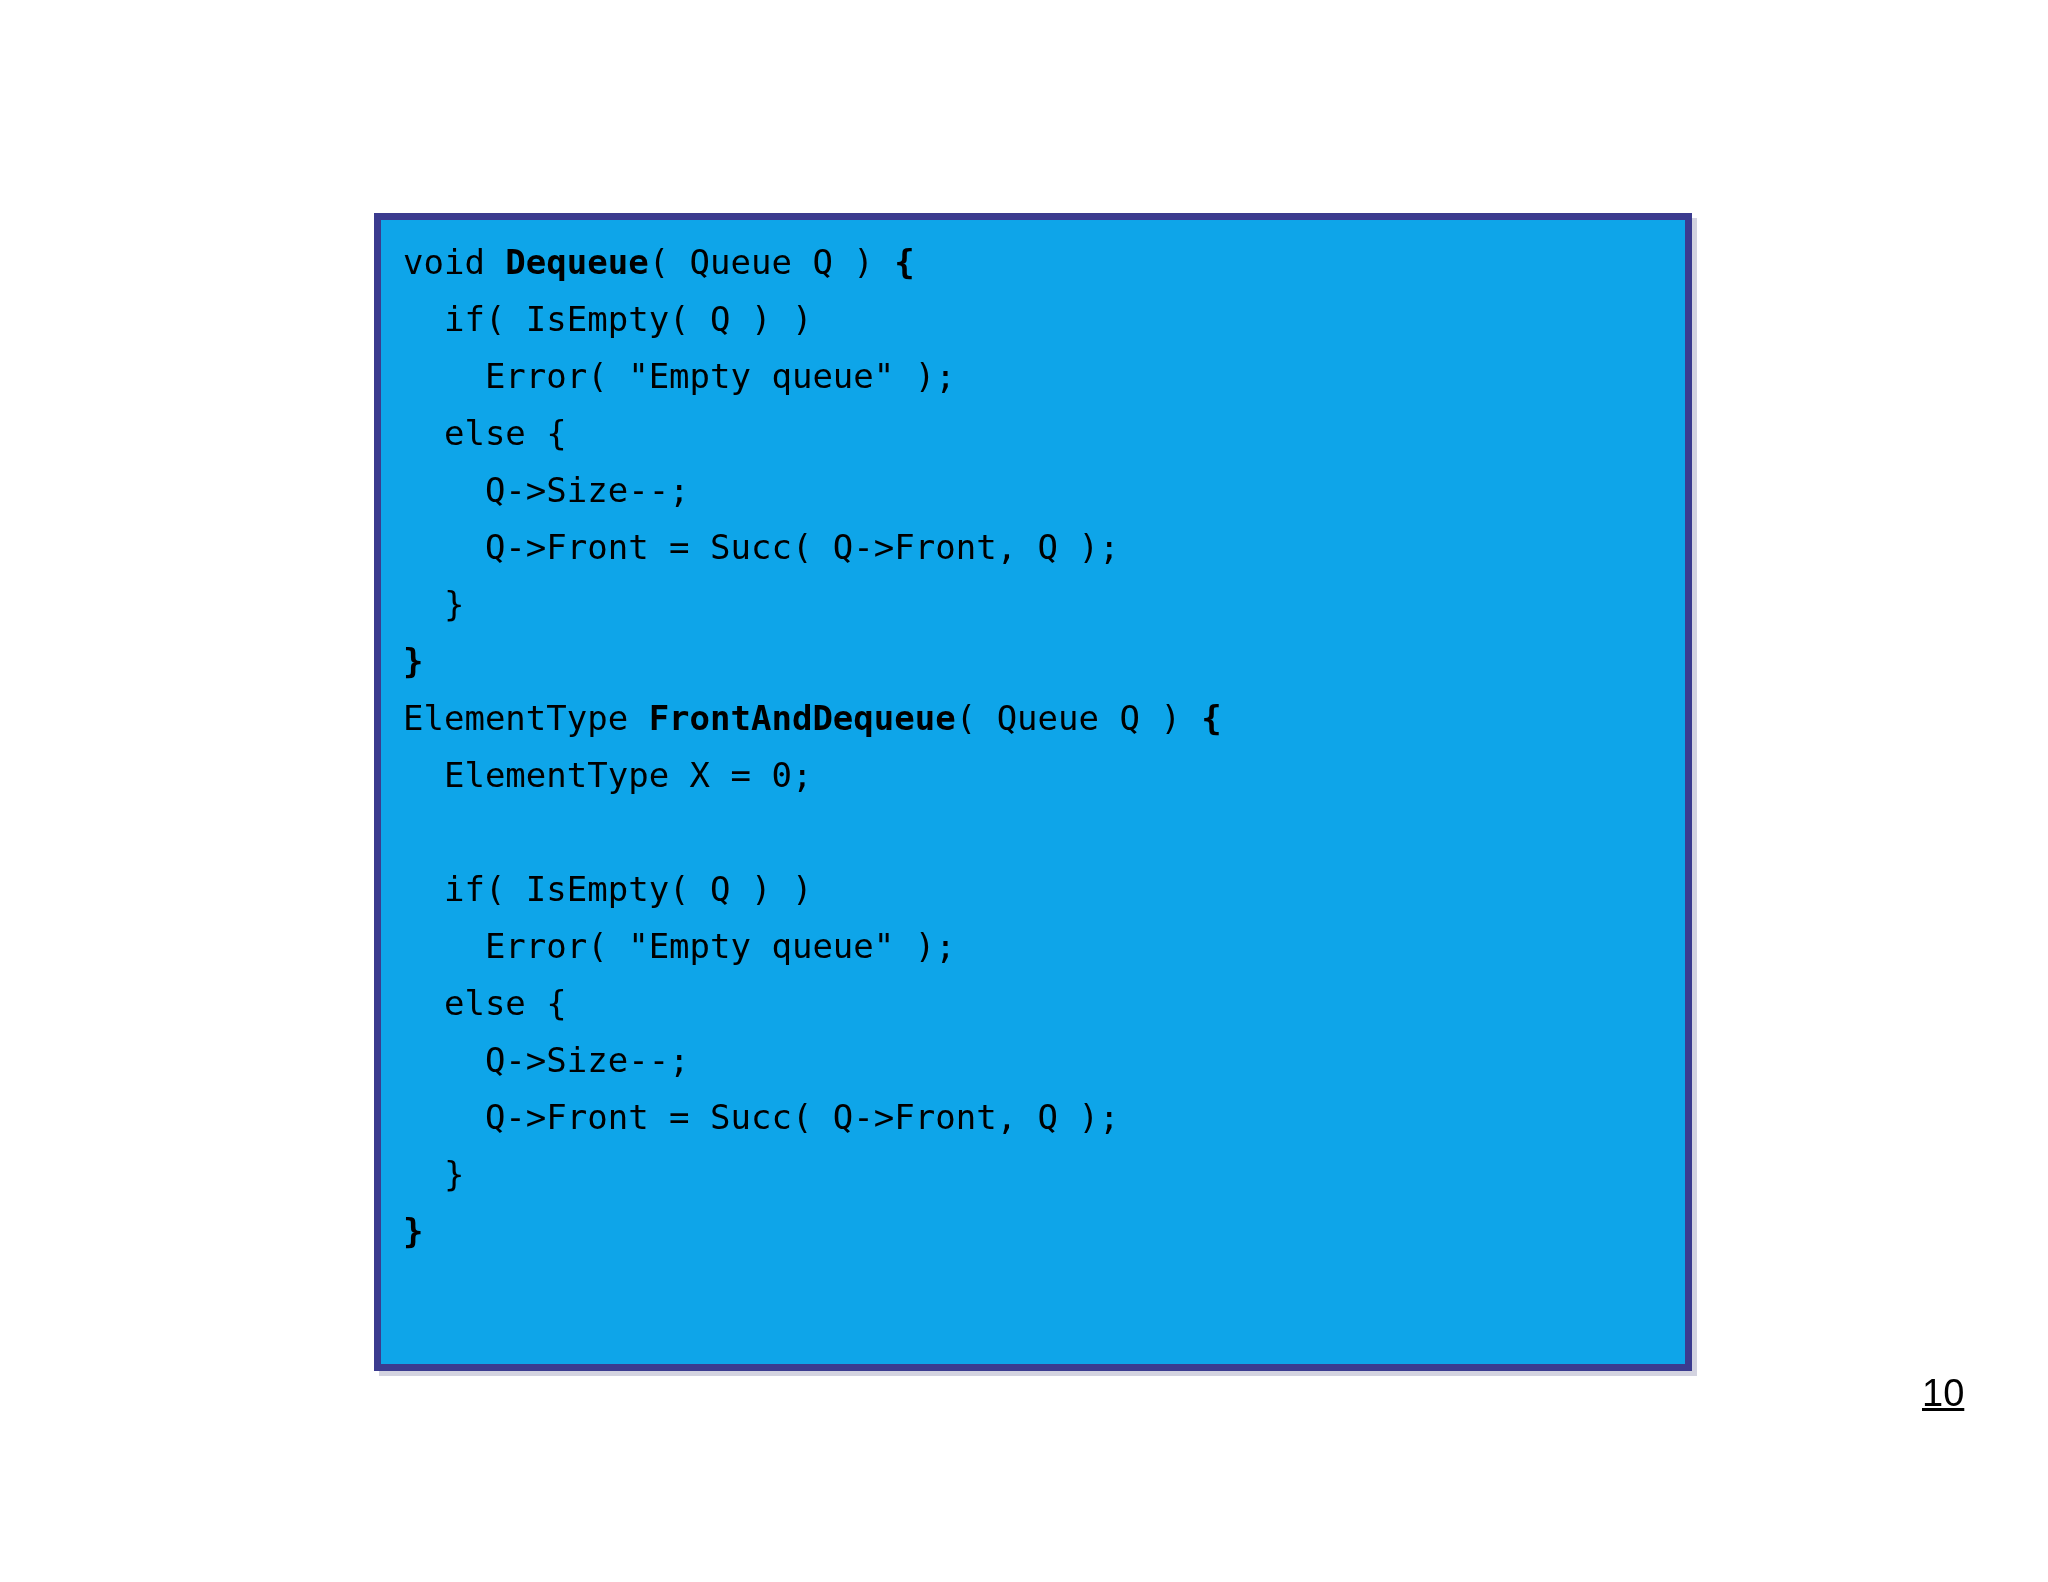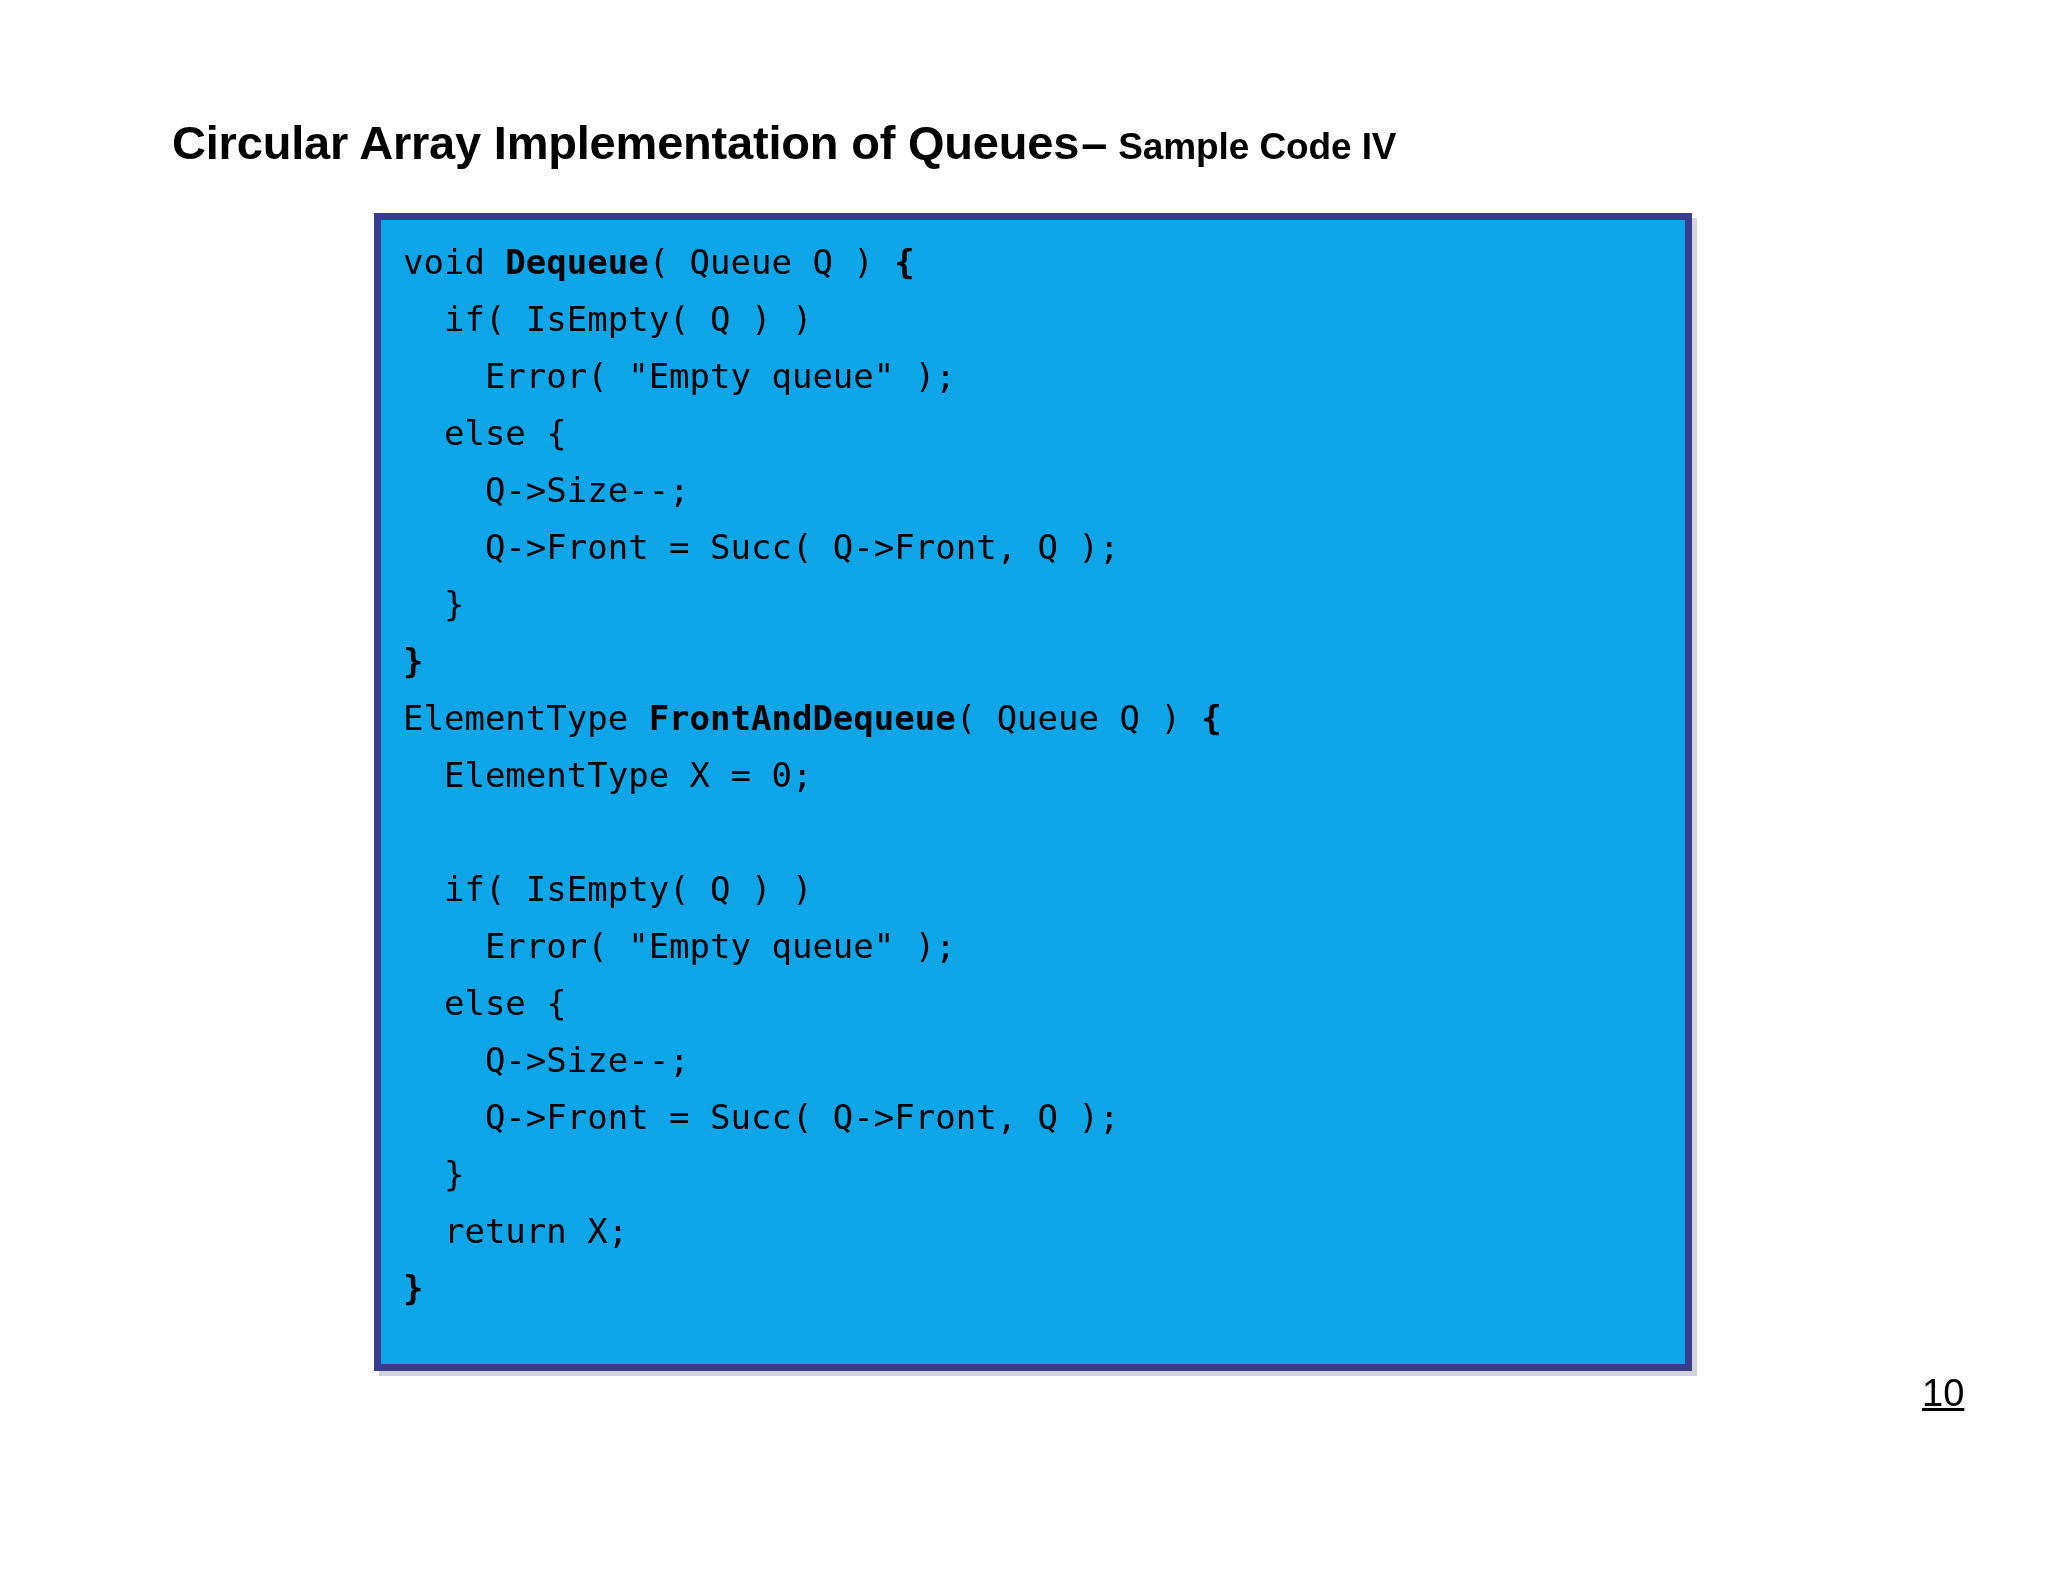--- a/index.html
+++ b/index.html
@@ -92,43 +92,39 @@
     color: #000000;
     font-weight: normal;
     text-decoration: underline;
   }
 </style>
 </head>
 <body>
 
 <div class="slide">
 
-  <h1 class="slide-title">
-    <span class="title-main">Circular Array Implementation of Queues</span><span class="title-dash">–</span> <span class="title-sub">Sample Code IV</span>
-  </h1>
 
   <div class="code-box">
     <div class="code-inner" id="code-inner">
         <div class="code-line"><span>void </span><b>Dequeue</b><span>( Queue Q ) </span><b>{</b></div>
         <div class="code-line"><span>  if( IsEmpty( Q ) )</span></div>
         <div class="code-line"><span>    Error( "Empty queue" );</span></div>
         <div class="code-line"><span>  else {</span></div>
         <div class="code-line"><span>    Q-&gt;Size--;</span></div>
         <div class="code-line"><span>    Q-&gt;Front = Succ( Q-&gt;Front, Q );</span></div>
         <div class="code-line"><span>  }</span></div>
         <div class="code-line"><b>}</b></div>
         <div class="code-line"><span>ElementType </span><b>FrontAndDequeue</b><span>( Queue Q ) </span><b>{</b></div>
         <div class="code-line"><span>  ElementType X = 0;</span></div>
         <div class="code-line blank">&nbsp;</div>
         <div class="code-line"><span>  if( IsEmpty( Q ) )</span></div>
         <div class="code-line"><span>    Error( "Empty queue" );</span></div>
         <div class="code-line"><span>  else {</span></div>
         <div class="code-line"><span>    Q-&gt;Size--;</span></div>
         <div class="code-line"><span>    Q-&gt;Front = Succ( Q-&gt;Front, Q );</span></div>
         <div class="code-line"><span>  }</span></div>
-        <div class="code-line"><span>  return X;</span></div>
         <div class="code-line"><b>}</b></div>
       </div>
   </div>
 
   <div class="page-number">10</div>
 
 </div>
 
 </body></html>

